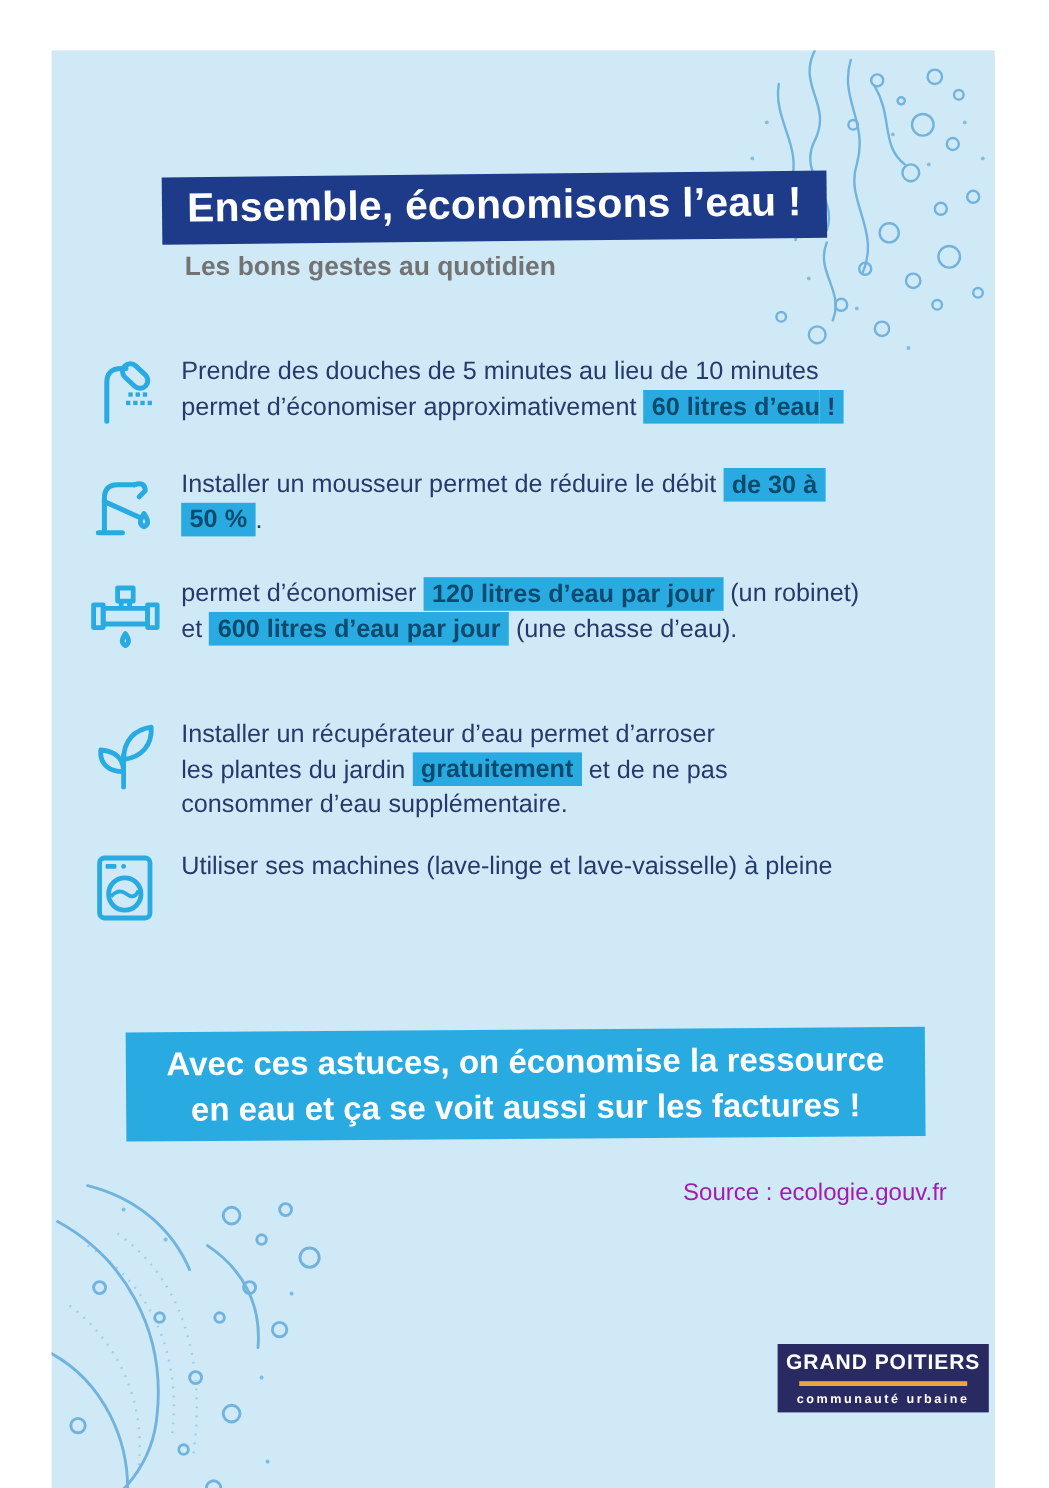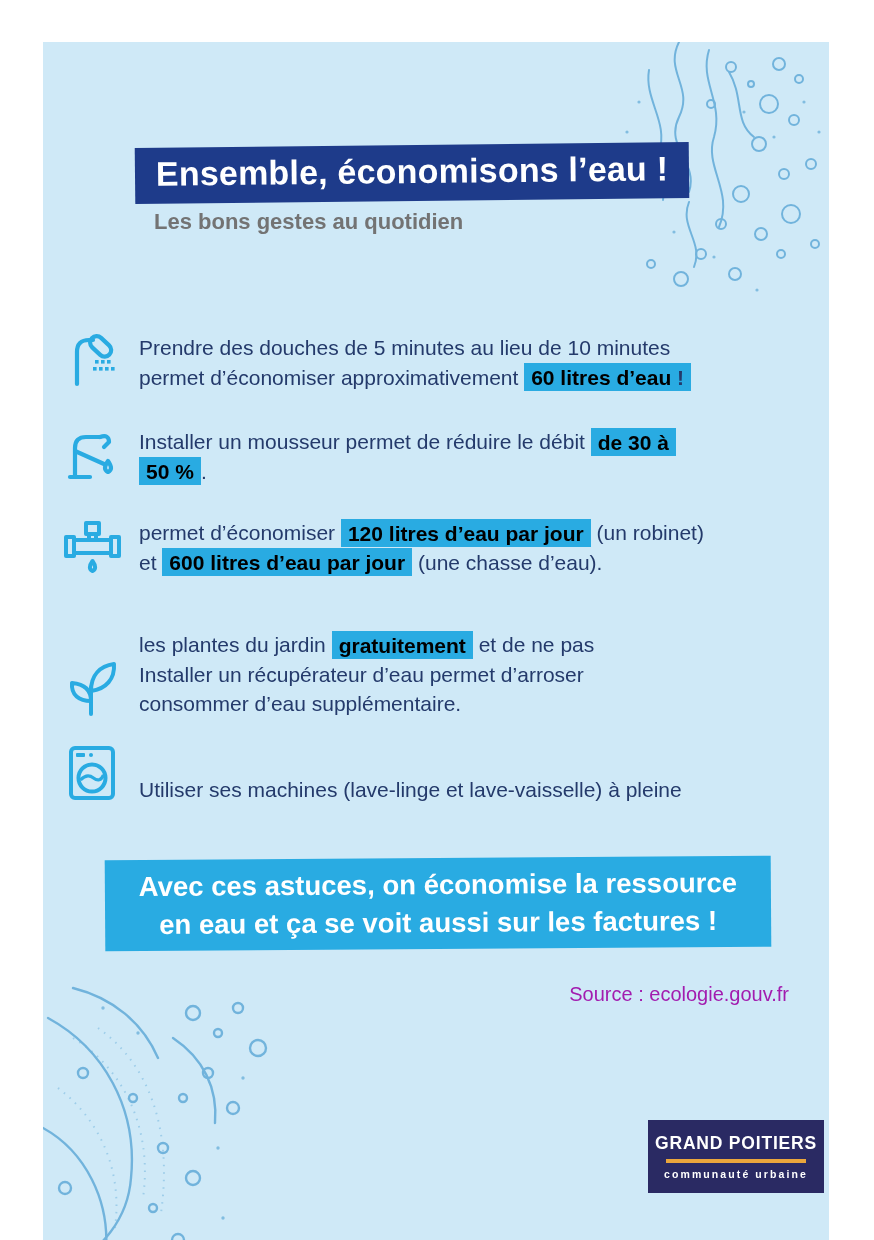--- a/index.html
+++ b/index.html
@@ -9,37 +9,37 @@
 
   .splash-tr { position:absolute; right:0; top:0; pointer-events:none; }
   .splash-bl { position:absolute; left:0; bottom:0; pointer-events:none; }
 
   .title-banner { position:absolute; left:92px; top:103px; background:#1e3b8a; color:#ffffff;
                   font-size:34px; font-weight:bold; padding:7px 21px 10px 21px;
                   transform:rotate(-0.6deg); letter-spacing:0.2px; white-space:nowrap; z-index:3; }
   .subtitle { position:absolute; left:111px; top:167px; color:#737373; font-size:22px;
               font-weight:bold; z-index:3; white-space:nowrap; }
 
-  .tip { position:absolute; left:18px; display:flex; align-items:flex-end; gap:16px; z-index:2;margin-top:33px; }
+  .tip { position:absolute; left:30px; display:flex; align-items:flex-start; gap:16px; z-index:2; }
   .tip-icon { width:62px; height:64px; flex:0 0 62px; display:flex; align-items:center; justify-content:center; }
   .tip-icon svg { width:60px; height:62px; }
   .tip-text { font-size:21px; color:#243a6b; }
   .tip-line { line-height:29.5px; white-space:pre; }
-  .hl { background:#29abe2; color:#000000; font-weight:bold; padding:2.5px 7px; }
+  .hl { background:#29abe2; color:#0c4a6e; font-weight:bold; padding:2.5px 7px; }
   .hl-dark { color:#243a6b; }
   .hl-no-left { padding-left:0; }
   .hl-no-right { padding-right:0; }
 
   .cta { position:absolute; left:62px; top:816px; width:666px; height:91px; background:#29abe2;
          color:#ffffff; font-weight:bold; font-size:27.5px; text-align:center; line-height:38px;
          padding-top:8px; transform:rotate(-0.4deg); z-index:3; }
 
   .source { position:absolute; top:941px; right:40px; font-size:20px; color:#a21caf; z-index:3;text-align:center; }
 
-  .logo { position:absolute; left:648px; top:1120px; width:176px; height:73px; background:#2a2a63;
+  .logo { position:absolute; left:648px; top:1120px; width:176px; height:57px; background:#2a2a63;
           display:flex; flex-direction:column; align-items:center; justify-content:center; gap:5px; z-index:4; }
   .logo-name { color:#ffffff; font-weight:bold; font-size:17.5px; letter-spacing:0.8px; white-space:nowrap; }
   .logo-rule { width:140px; height:4px; background:#eaa63c; }
   .logo-tagline { color:#ffffff; font-size:10.5px; font-weight:bold; letter-spacing:2.1px; white-space:nowrap; }
 </style>
 </head>
 <body>
 
 <div class="page">
   <div class="panel">
@@ -182,22 +182,22 @@
         </div>
         <div class="tip" style="top: 555px;">
           <div class="tip-icon">
             <svg viewBox="0 0 60 60" fill="none" stroke="#29abe2" stroke-width="4" stroke-linecap="round" stroke-linejoin="round">
     <path d="M29 57 V30"></path>
     <path d="M29 34 C29 18 38 9 52 7 C53 22 44 32 29 34 Z"></path>
     <path d="M29 44 C29 33 22 27 10 26 C9 38 17 44 29 44 Z"></path>
             </svg>
           </div>
           <div class="tip-text">
+            <div class="tip-line"><span>Installer un récupérateur d’eau permet d’arroser</span></div>
             <div class="tip-line"><span>les plantes du jardin </span><span class="hl">gratuitement</span><span> et de ne pas</span></div>
-            <div class="tip-line"><span>Installer un récupérateur d’eau permet d’arroser</span></div>
             <div class="tip-line"><span>consommer d’eau supplémentaire.</span></div>
           </div>
         </div>
         <div class="tip" style="top: 665px;">
           <div class="tip-icon">
             <svg viewBox="0 0 60 60" fill="none" stroke="#29abe2" stroke-width="4" stroke-linejoin="round">
     <rect x="9" y="6" width="42" height="50" rx="4"></rect>
     <g fill="#29abe2" stroke="none">
                 <rect x="14" y="11" width="9" height="4" rx="1"></rect>
                 <circle cx="29" cy="13" r="2"></circle>

